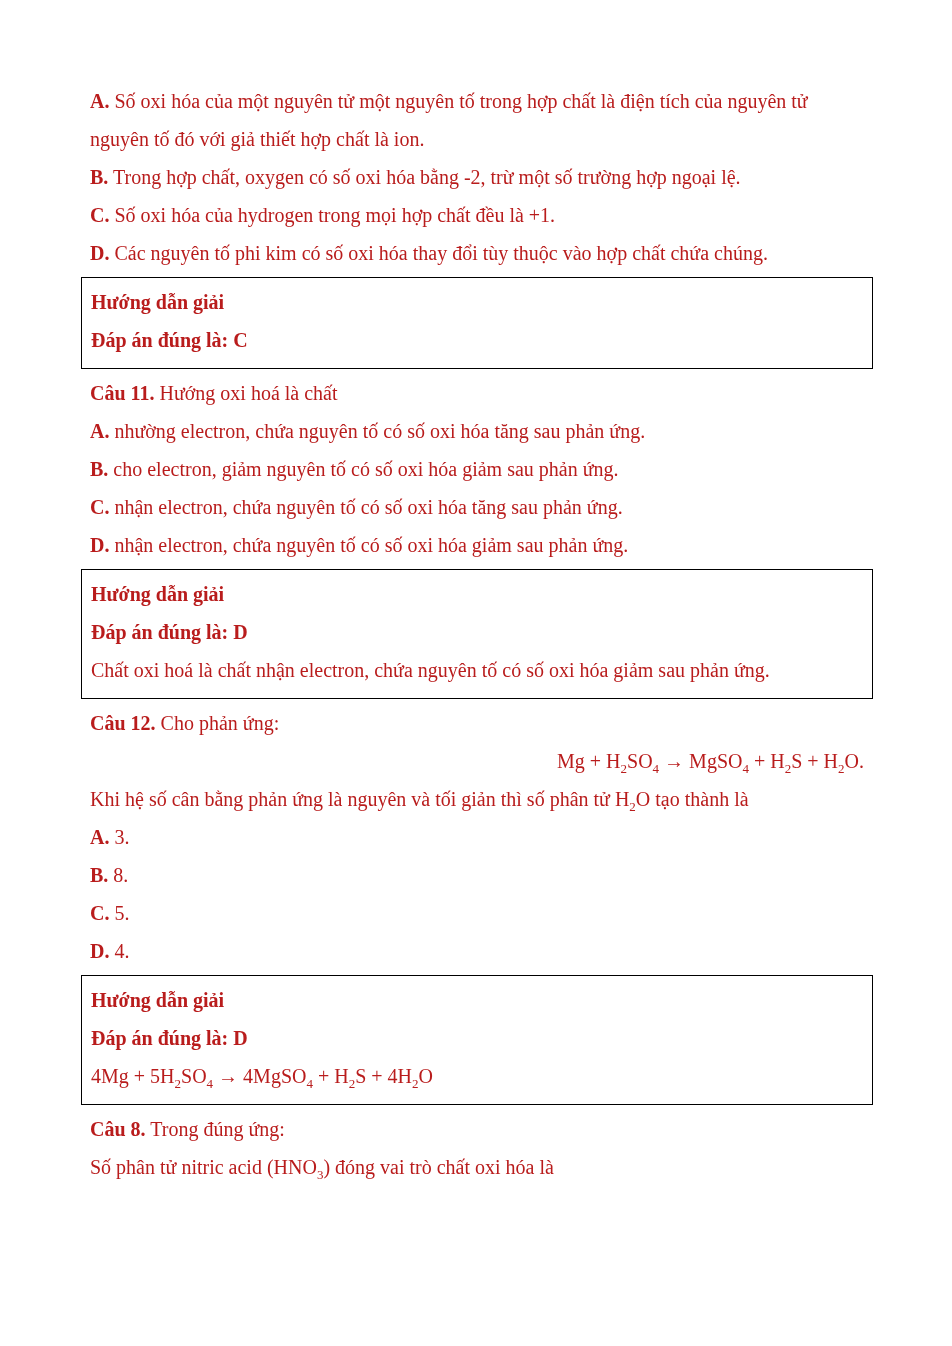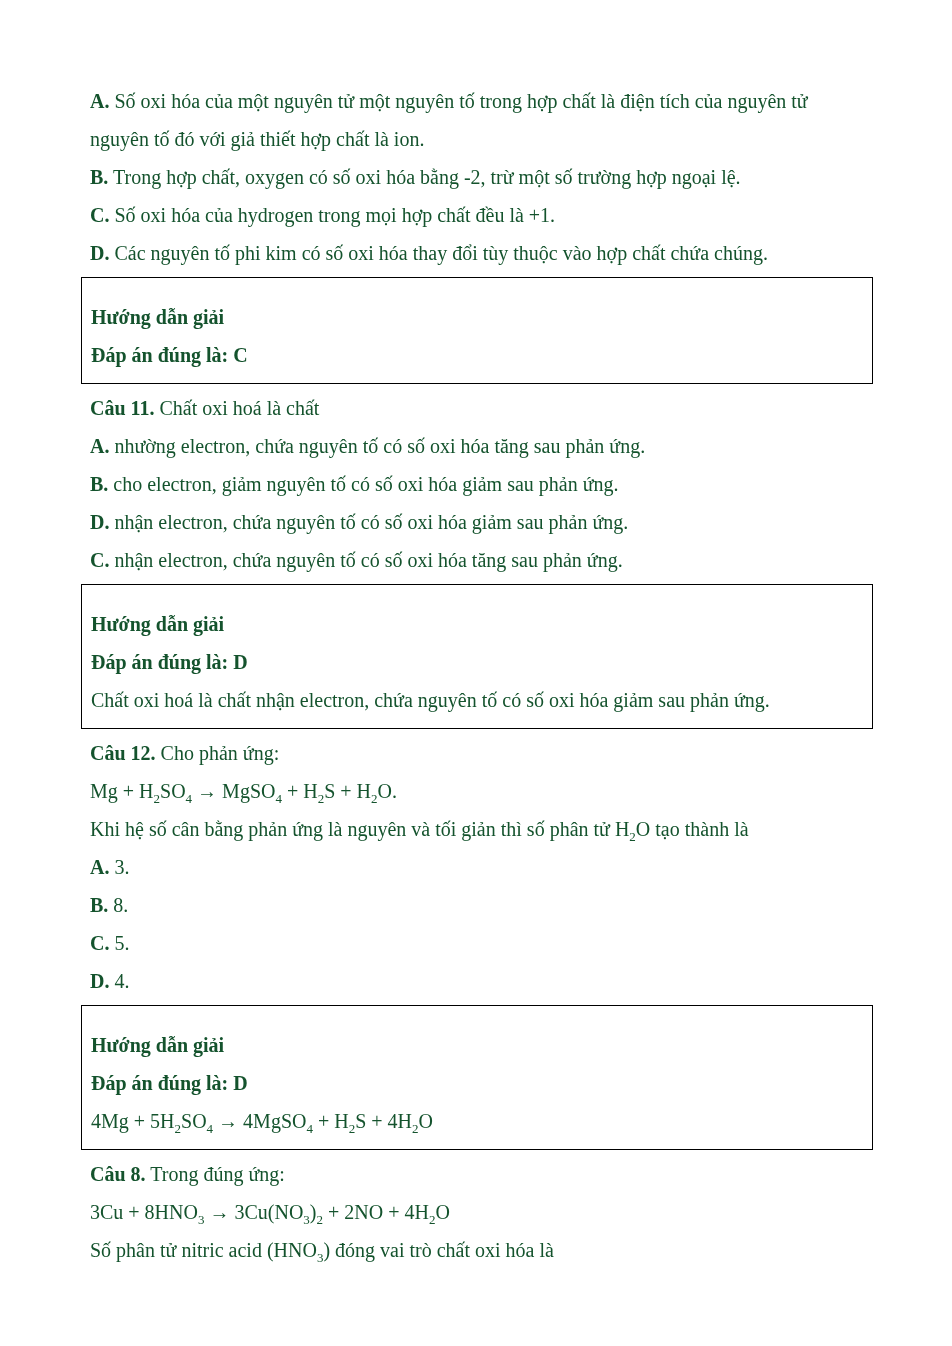--- a/index.html
+++ b/index.html
@@ -3,61 +3,61 @@
 <meta charset="utf-8">
 <style>
   html, body { margin: 0; padding: 0; background: #ffffff; }
   .page {
     position: relative;
     width: 952px;
     height: 1346px;
     box-sizing: border-box;
     padding: 82px 88px 0 90px;
     background: #ffffff;
-    color: #14532d;
+    color: #b91c1c;
     font-family: "Liberation Serif", "DejaVu Serif", serif;
     font-size: 20px;
     overflow: hidden;
   }
   p.line {
     margin: 0;
     line-height: 38px;
   }
-  .eq { text-align: left; }
+  .eq { text-align: right; }
   b { font-weight: bold; }
   sub { font-size: 13px; line-height: 0; }
   .box {
     border: 1px solid #000000;
     margin: 5px -9px 5px -9px;
-    padding: 20px 9px 9px 9px;
+    padding: 5px 9px 9px 9px;
   }
 </style>
 </head>
 <body>
 
 <div class="page">
 
   <section>
     <p class="line"><b>A.</b><span> Số oxi hóa của một nguyên tử một nguyên tố trong hợp chất là điện tích của nguyên tử nguyên tố đó với giả thiết hợp chất là ion.</span></p>
     <p class="line"><b>B.</b><span> Trong hợp chất, oxygen có số oxi hóa bằng -2, trừ một số trường hợp ngoại lệ.</span></p>
     <p class="line"><b>C.</b><span> Số oxi hóa của hydrogen trong mọi hợp chất đều là +1.</span></p>
     <p class="line"><b>D.</b><span> Các nguyên tố phi kim có số oxi hóa thay đổi tùy thuộc vào hợp chất chứa chúng.</span></p>
   </section>
 
   <div class="box">
     <p class="line"><b>Hướng dẫn giải</b></p>
     <p class="line"><b>Đáp án đúng là: C</b></p>
   </div>
 
   <section>
-    <p class="line"><b>Câu 11.</b><span> Chất oxi hoá là chất</span></p>
+    <p class="line"><b>Câu 11.</b><span> Hướng oxi hoá là chất</span></p>
     <p class="line"><b>A.</b><span> nhường electron, chứa nguyên tố có số oxi hóa tăng sau phản ứng.</span></p>
     <p class="line"><b>B.</b><span> cho electron, giảm nguyên tố có số oxi hóa giảm sau phản ứng.</span></p>
+    <p class="line"><b>C.</b><span> nhận electron, chứa nguyên tố có số oxi hóa tăng sau phản ứng.</span></p>
     <p class="line"><b>D.</b><span> nhận electron, chứa nguyên tố có số oxi hóa giảm sau phản ứng.</span></p>
-    <p class="line"><b>C.</b><span> nhận electron, chứa nguyên tố có số oxi hóa tăng sau phản ứng.</span></p>
   </section>
 
   <div class="box">
     <p class="line"><b>Hướng dẫn giải</b></p>
     <p class="line"><b>Đáp án đúng là: D</b></p>
     <p class="line"><span>Chất oxi hoá là chất nhận electron, chứa nguyên tố có số oxi hóa giảm sau phản ứng.</span></p>
   </div>
 
   <section>
     <p class="line"><b>Câu 12.</b><span> Cho phản ứng:</span></p>
@@ -70,17 +70,16 @@
   </section>
 
   <div class="box">
     <p class="line"><b>Hướng dẫn giải</b></p>
     <p class="line"><b>Đáp án đúng là: D</b></p>
     <p class="line"><span>4Mg + 5H<sub>2</sub>SO<sub>4</sub> → 4MgSO<sub>4</sub> + H<sub>2</sub>S + 4H<sub>2</sub>O</span></p>
   </div>
 
   <section>
     <p class="line"><b>Câu 8.</b><span> Trong đúng ứng:</span></p>
-    <p class="line eq"><span>3Cu + 8HNO<sub>3</sub> → 3Cu(NO<sub>3</sub>)<sub>2</sub> + 2NO + 4H<sub>2</sub>O</span></p>
     <p class="line"><span>Số phân tử nitric acid (HNO<sub>3</sub>) đóng vai trò chất oxi hóa là</span></p>
   </section>
 
 </div>
 
 </body></html>

